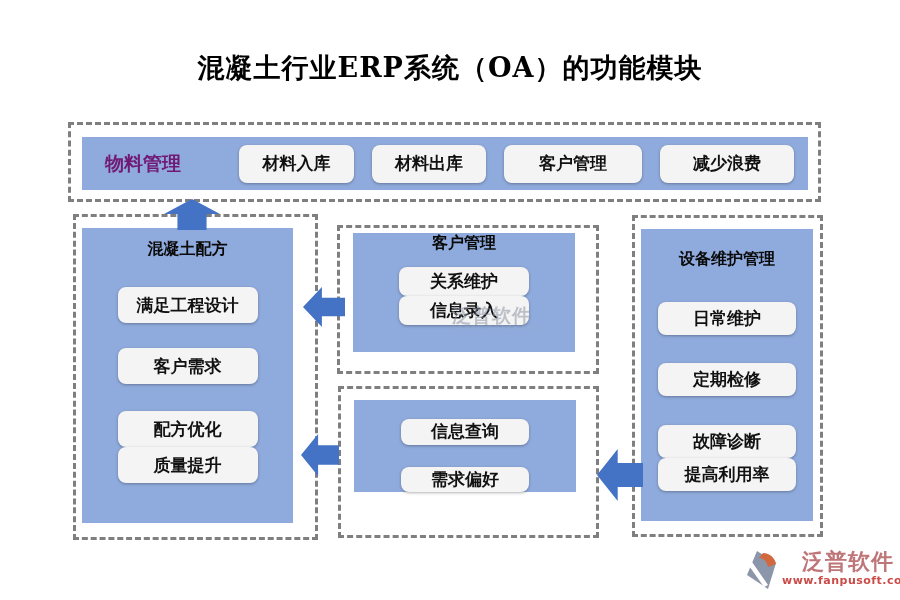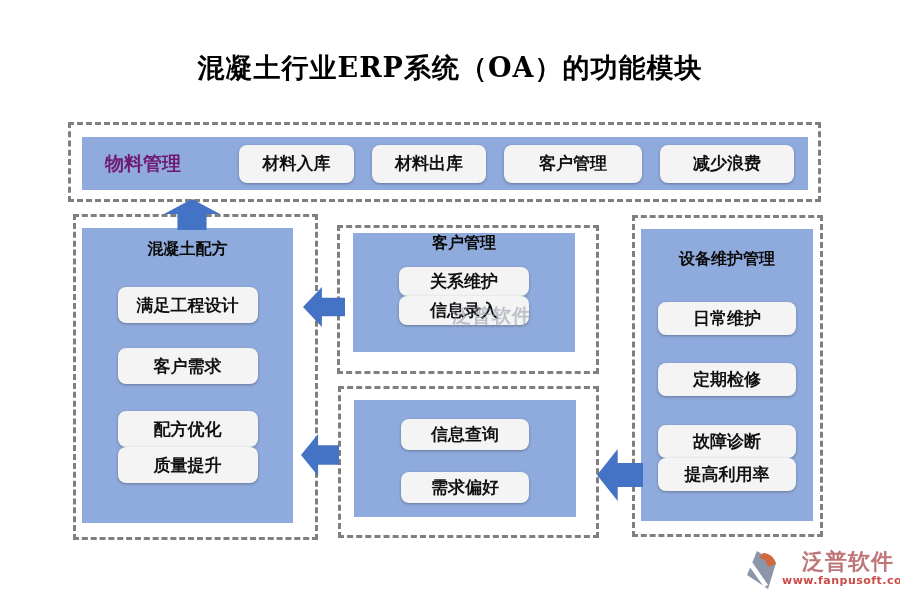--- a/index.html
+++ b/index.html
@@ -49,21 +49,21 @@
   
   .midtop-box { left: 337px; top: 225px; width: 262px; height: 149px; }
   .midtop-panel { left: 13px; top: 5px; width: 222px; height: 119px; display: flex; flex-direction: column; align-items: center; }
   .midtop-panel .panel-title { }
   .midtop-panel .node { width: 130px; height: 29px; }
   .midtop-panel .node:nth-of-type(1) { margin-top: 4px; }
   .midtop-panel .node:nth-of-type(2) { margin-top: 13px; }
 
   
   .midbot-box { left: 338px; top: 386px; width: 261px; height: 152px; }
-  .midbot-panel { left: 13px; top: 11px; width: 222px; height: 117px; display: flex; flex-direction: column; align-items: center; }
+  .midbot-panel { left: 13px; top: 11px; width: 222px; height: 92px; display: flex; flex-direction: column; align-items: center; }
   .midbot-panel .node { width: 128px; height: 31px; }
   .midbot-panel .node:nth-of-type(1) { margin-top: 19px; }
   .midbot-panel .node:nth-of-type(2) { margin-top: 22px; }
 
   
   .right-box { left: 632px; top: 215px; width: 191px; height: 322px; }
   .right-panel { left: 6px; top: 11px; width: 172px; height: 292px; display: flex; flex-direction: column; align-items: center; }
   .right-panel .panel-title { margin-top: 20px; }
   .right-panel .node { width: 138px; height: 33px; }
   .right-panel .node:nth-of-type(1) { margin-top: 13px; }

